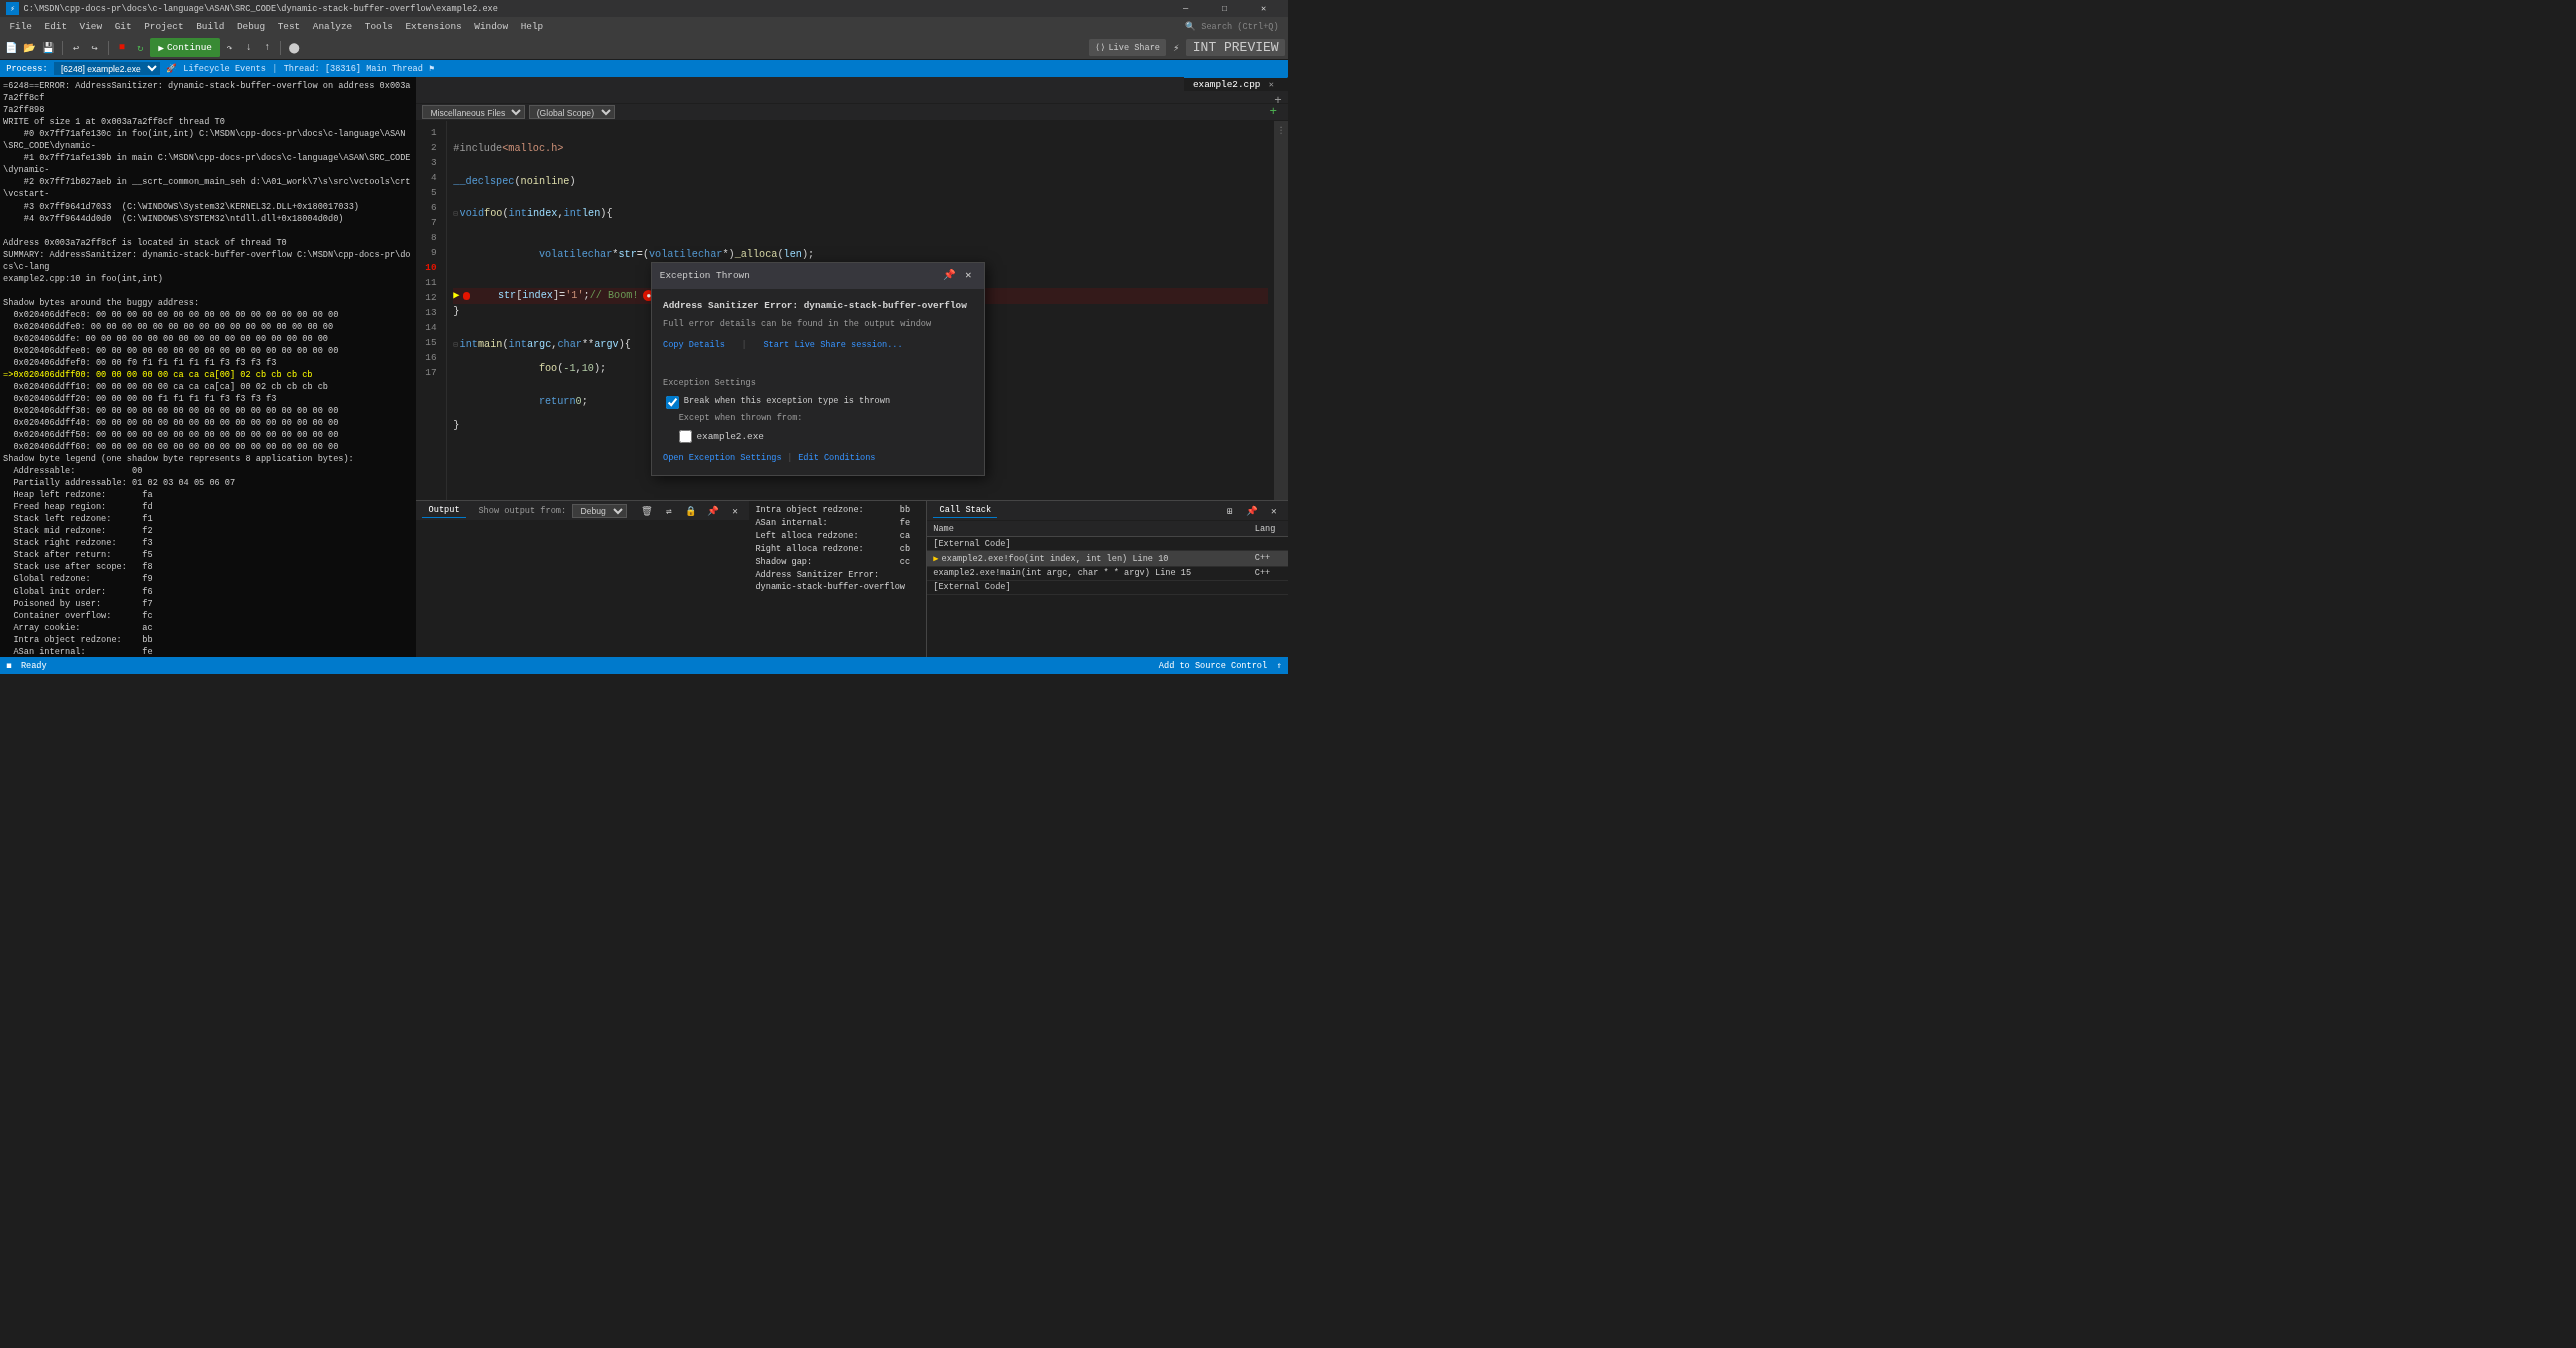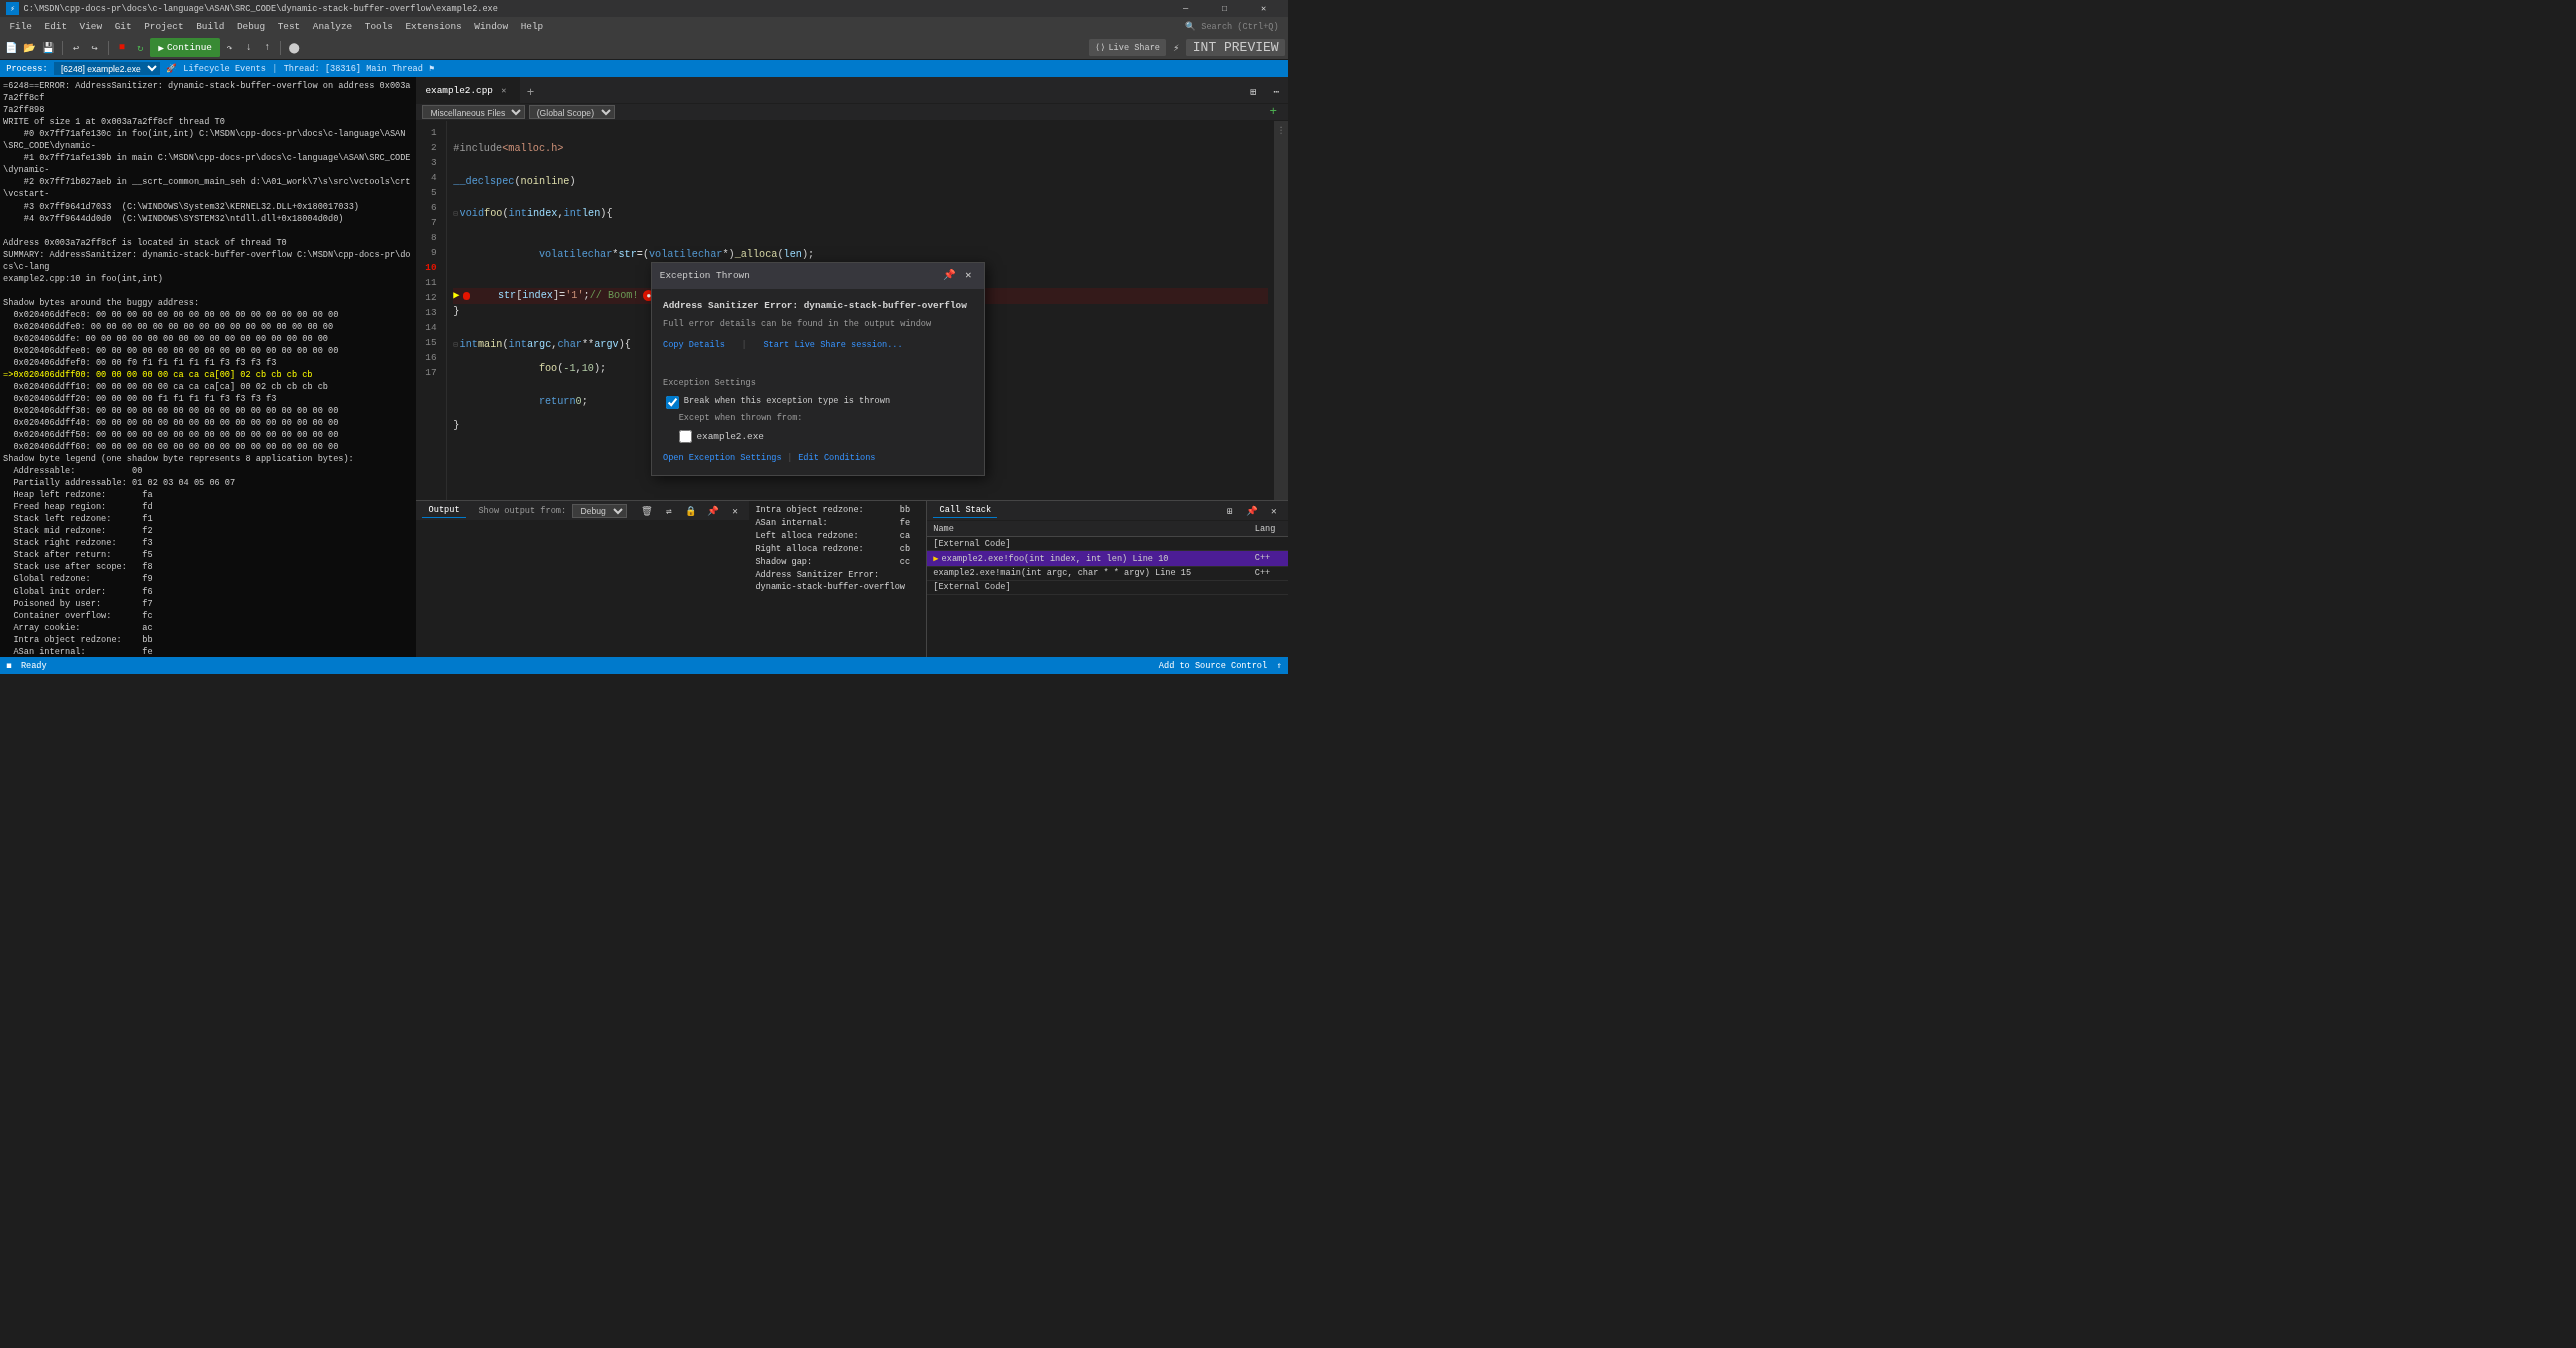--- a/index.html
+++ b/index.html
@@ -182,20 +182,21 @@
     }
 
     
     .tab-bar {
       background: #252526;
       height: 27.4px;
       display: flex;
       align-items: flex-end;
       flex-shrink: 0;
       border-bottom: 0.8px solid #1e1e1e;
+      flex-direction: column;
     }
     .tab {
       height: 27.4px;
       padding: 0 9.4px;
       display: flex;
       align-items: center;
       gap: 4.7px;
       cursor: pointer;
       font-size: 9.4px;
       color: #969696;
@@ -448,21 +449,21 @@
       color: #cccccc;
       padding: 2.4px 6.3px;
       text-align: left;
       border-bottom: 0.8px solid #454545;
       font-weight: normal;
       font-size: 8.6px;
       position: sticky;
       top: 0;
     }
     .callstack-table td { padding: 1.6px 6.3px; color: #cccccc; border-bottom: 0.8px solid #2d2d2d; }
-    .callstack-table tr.active-frame td { background: #4c1d95; }
+    .callstack-table tr.active-frame td { background: #404040; }
     .frame-arrow { color: #ffcc00; margin-right: 3.1px; }
     .callstack-scroll { flex: 1; overflow-y: auto; }
 
     
     .right-sidebar {
       width: 14px;
       background: #333333;
       display: flex;
       flex-direction: column;
       align-items: center;

